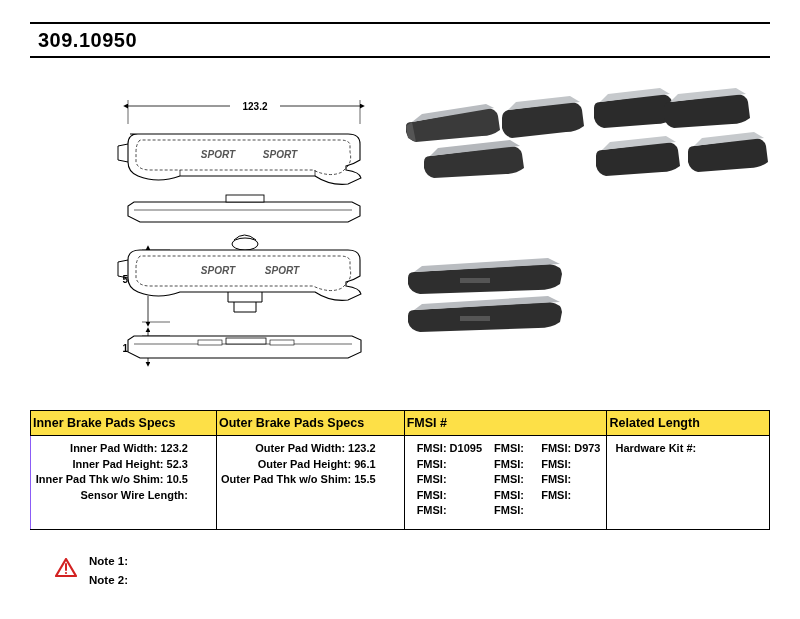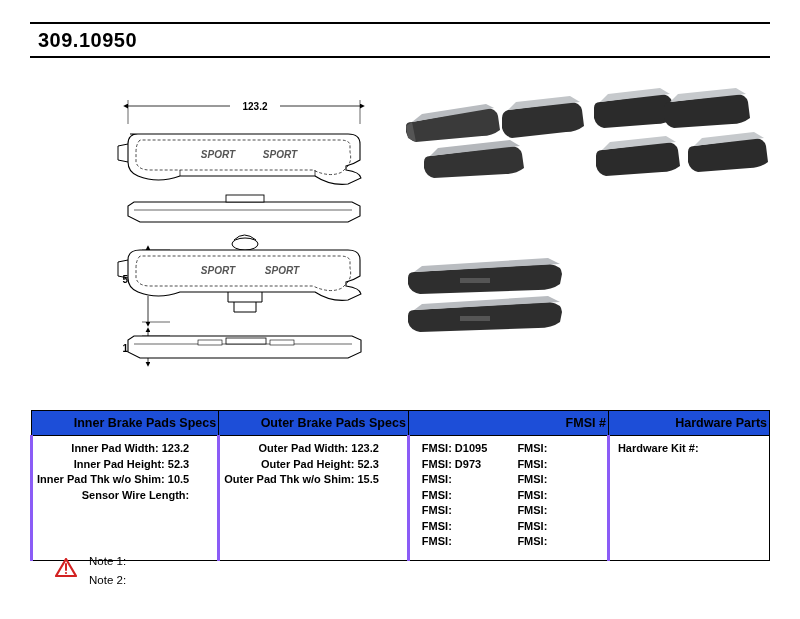--- a/index.html
+++ b/index.html
@@ -52,47 +52,47 @@
   .spec-table {
     position: absolute;
     left: 30px; top: 410px;
     width: 740px;
     border-collapse: collapse;
   }
   .spec-table th {
     border: 1px solid #000;
     font-size: 12.5px;
     font-weight: bold;
-    text-align: right;
+    text-align: left;
     padding: 5px 2px;
-    background: #1d4ed8;
+    background: #fde047;
   }
   .spec-table td {
-    border-left: 3px solid #8b5cf6;
+    border-left: 1px solid #8b5cf6;
     border-right: 1px solid #000;
     vertical-align: top;
     padding: 5px 6px 10px 4px;
   }
   .spec-table tr.body-row td { border-bottom: 1px solid #000; }
   .col-inner  { width: 186px; }
   .col-outer  { width: 186px; margin-left: 44px; }
   .col-fmsi   { width: 203px; }
   .col-related{ width: 165px; }
 
   .spec-line {
     font-size: 11px;
     font-weight: bold;
     line-height: 15.5px;
     text-align: right;
     padding-right: 22px;
     white-space: nowrap;
   }
   .fmsi-grid {
     display: grid;
-    grid-template-columns: 1fr 1fr;
+    grid-template-columns: 1fr 1fr 1fr;
     column-gap: 4px;
   }
   .fmsi-cell {
     font-size: 11px;
     font-weight: bold;
     line-height: 15.5px;
     padding-left: 8px;
     white-space: nowrap;
   }
   .related-line {
@@ -107,21 +107,21 @@
     position: absolute;
     left: 55px; top: 552px;
     display: flex;
     align-items: flex-start;
     gap: 12px;
   }
   .warn-icon { margin-top: 6px; }
   .note-lines { }
   .note-line {
     font-size: 11.5px;
-    font-weight: normal;
+    font-weight: bold;
     line-height: 19px;
   }
 
   .dim-text { font-size: 10px; font-weight: bold; font-family: "Liberation Sans", sans-serif; }
 </style>
 </head>
 <body>
 
 <div class="page">
 
@@ -256,34 +256,34 @@
       </g>
     </svg>
   </div>
 
   <table class="spec-table">
     <thead>
       <tr>
         <th class="col-inner">Inner Brake Pads Specs</th>
         <th class="col-outer">Outer Brake Pads Specs</th>
         <th class="col-fmsi">FMSI #</th>
-        <th class="col-related">Hardware Parts</th>
+        <th class="col-related">Related Length</th>
       </tr>
     </thead>
     <tbody>
       <tr class="body-row">
         <td class="col-inner">
           <div class="spec-line">Inner Pad Width: 123.2</div>
           <div class="spec-line">Inner Pad Height: 52.3</div>
           <div class="spec-line">Inner Pad Thk w/o Shim: 10.5</div>
           <div class="spec-line">Sensor Wire Length:</div>
         </td>
         <td class="col-outer">
           <div class="spec-line">Outer Pad Width: 123.2</div>
-          <div class="spec-line">Outer Pad Height: 52.3</div>
+          <div class="spec-line">Outer Pad Height: 96.1</div>
           <div class="spec-line">Outer Pad Thk w/o Shim: 15.5</div>
         </td>
         <td class="col-fmsi">
           <div class="fmsi-grid">
             <div class="fmsi-cell">FMSI:  D1095</div>
             <div class="fmsi-cell">FMSI:</div>
             <div class="fmsi-cell">FMSI:  D973</div>
             <div class="fmsi-cell">FMSI:</div>
             <div class="fmsi-cell">FMSI:</div>
             <div class="fmsi-cell">FMSI:</div>

